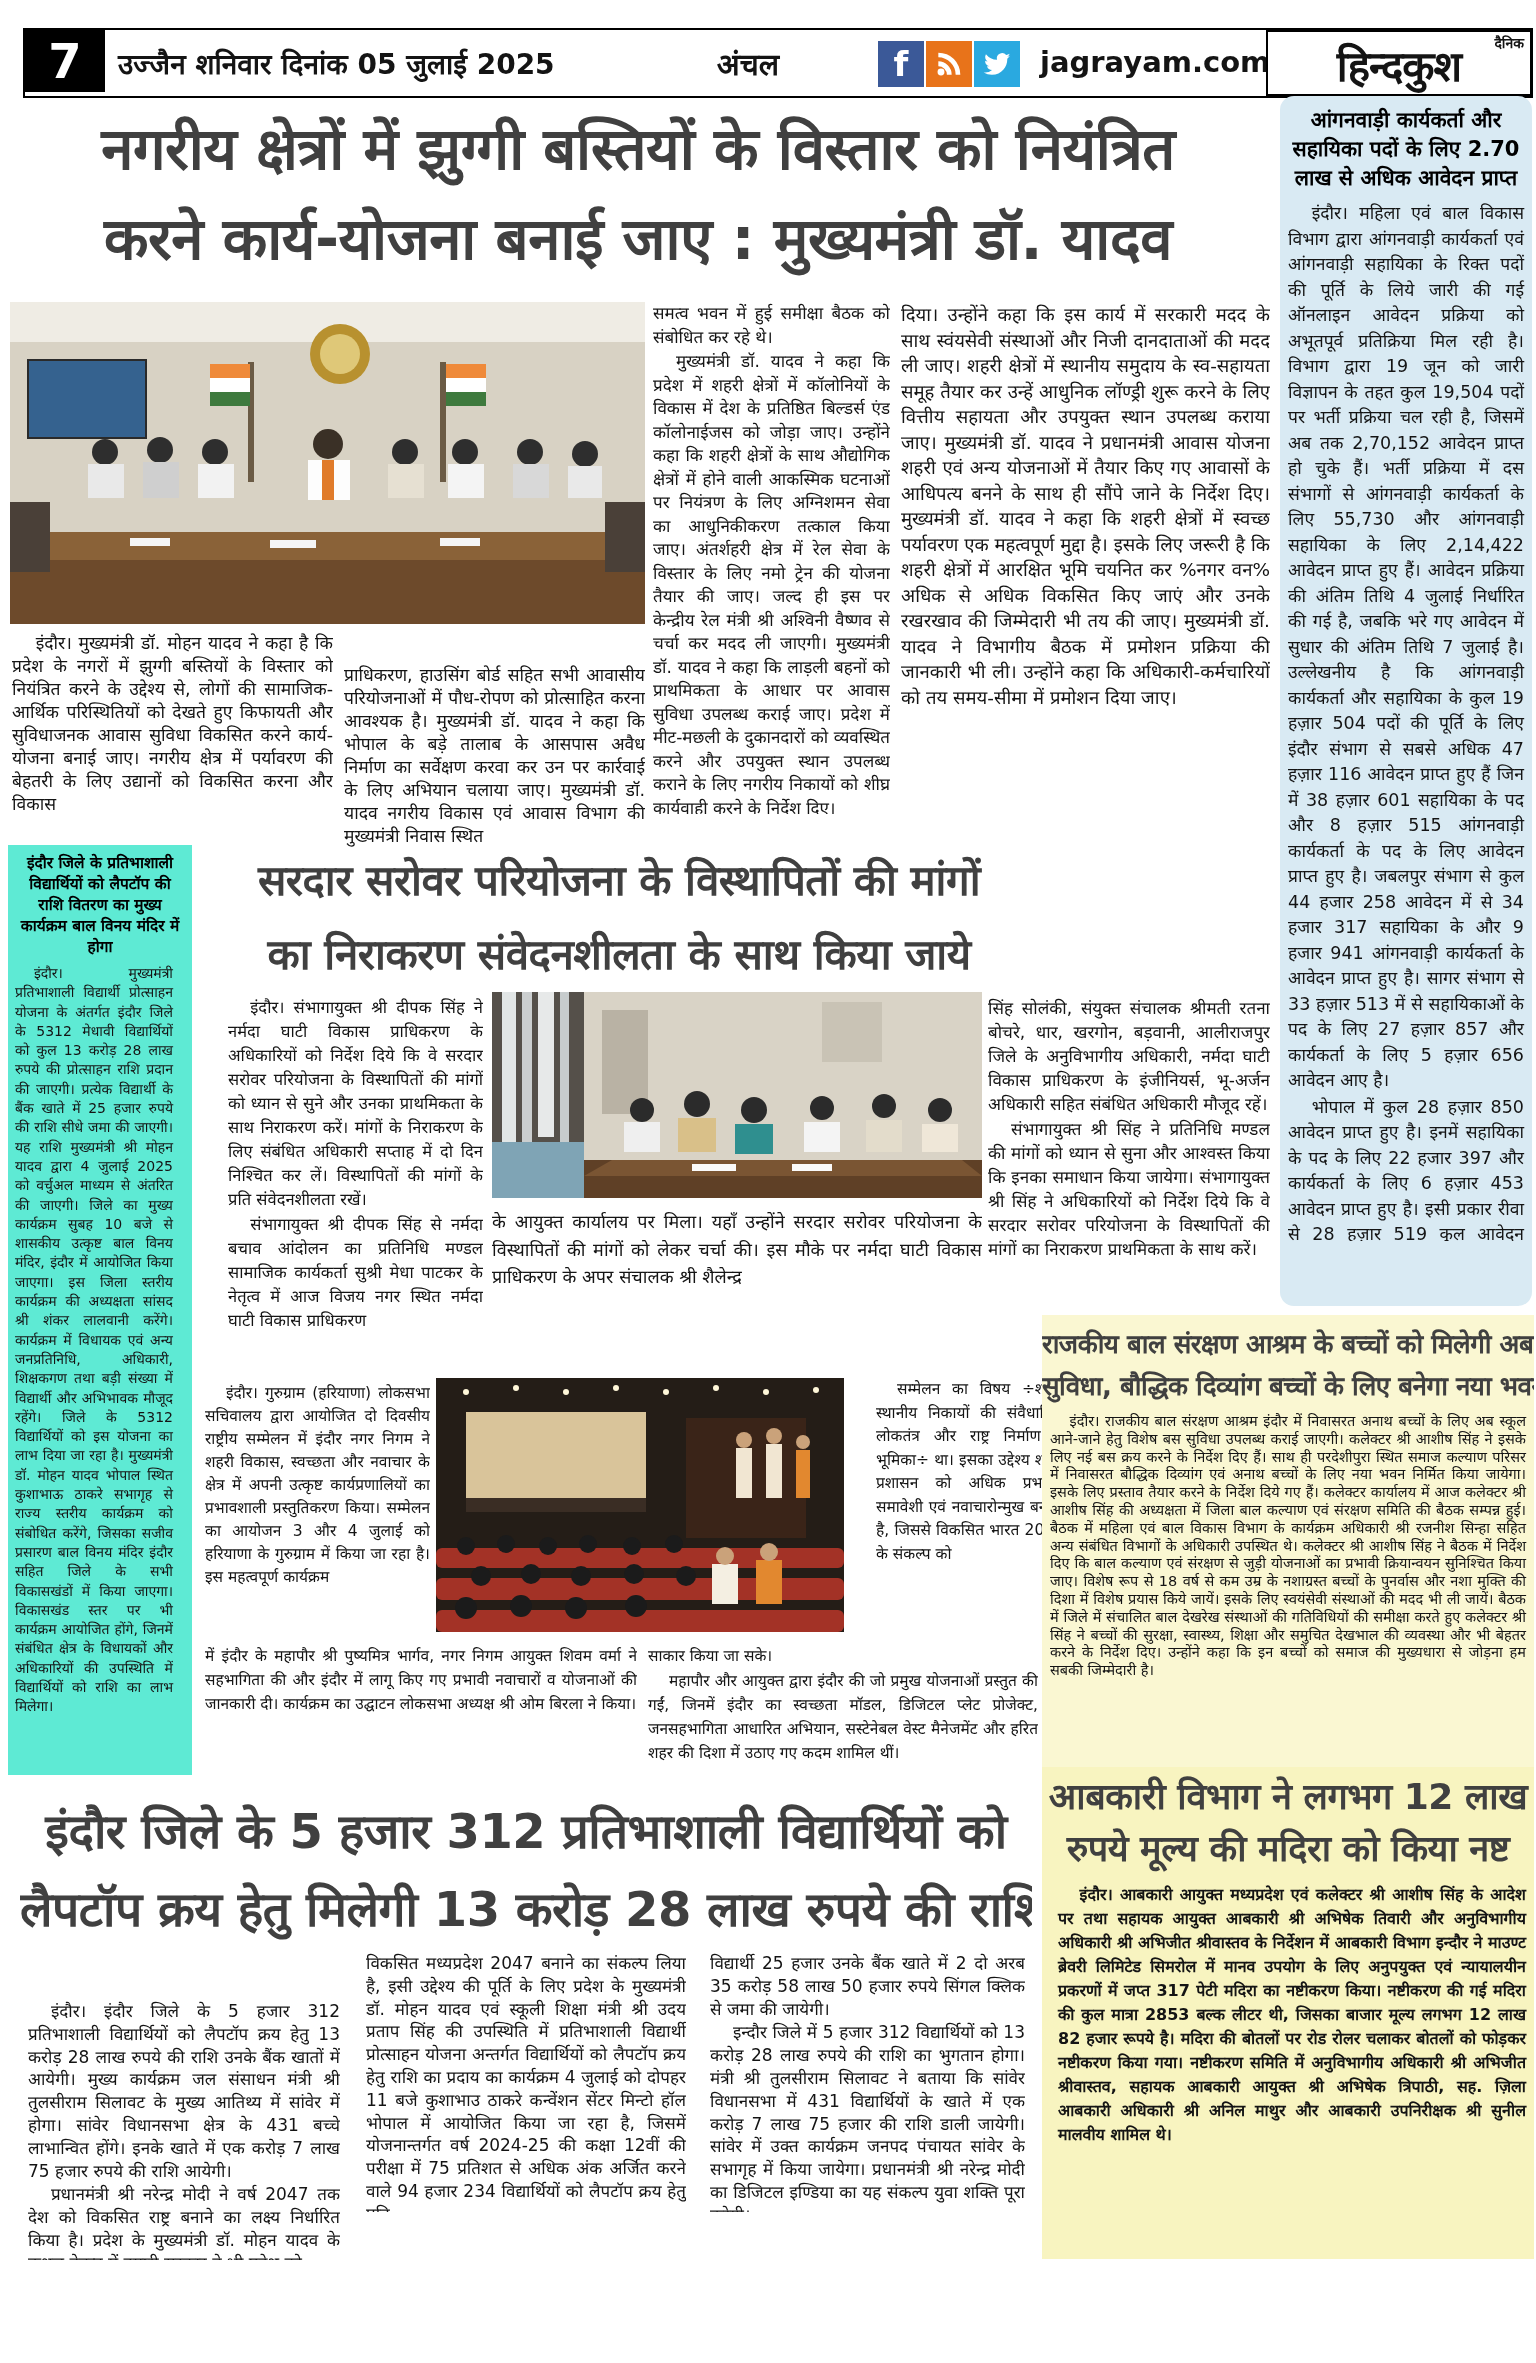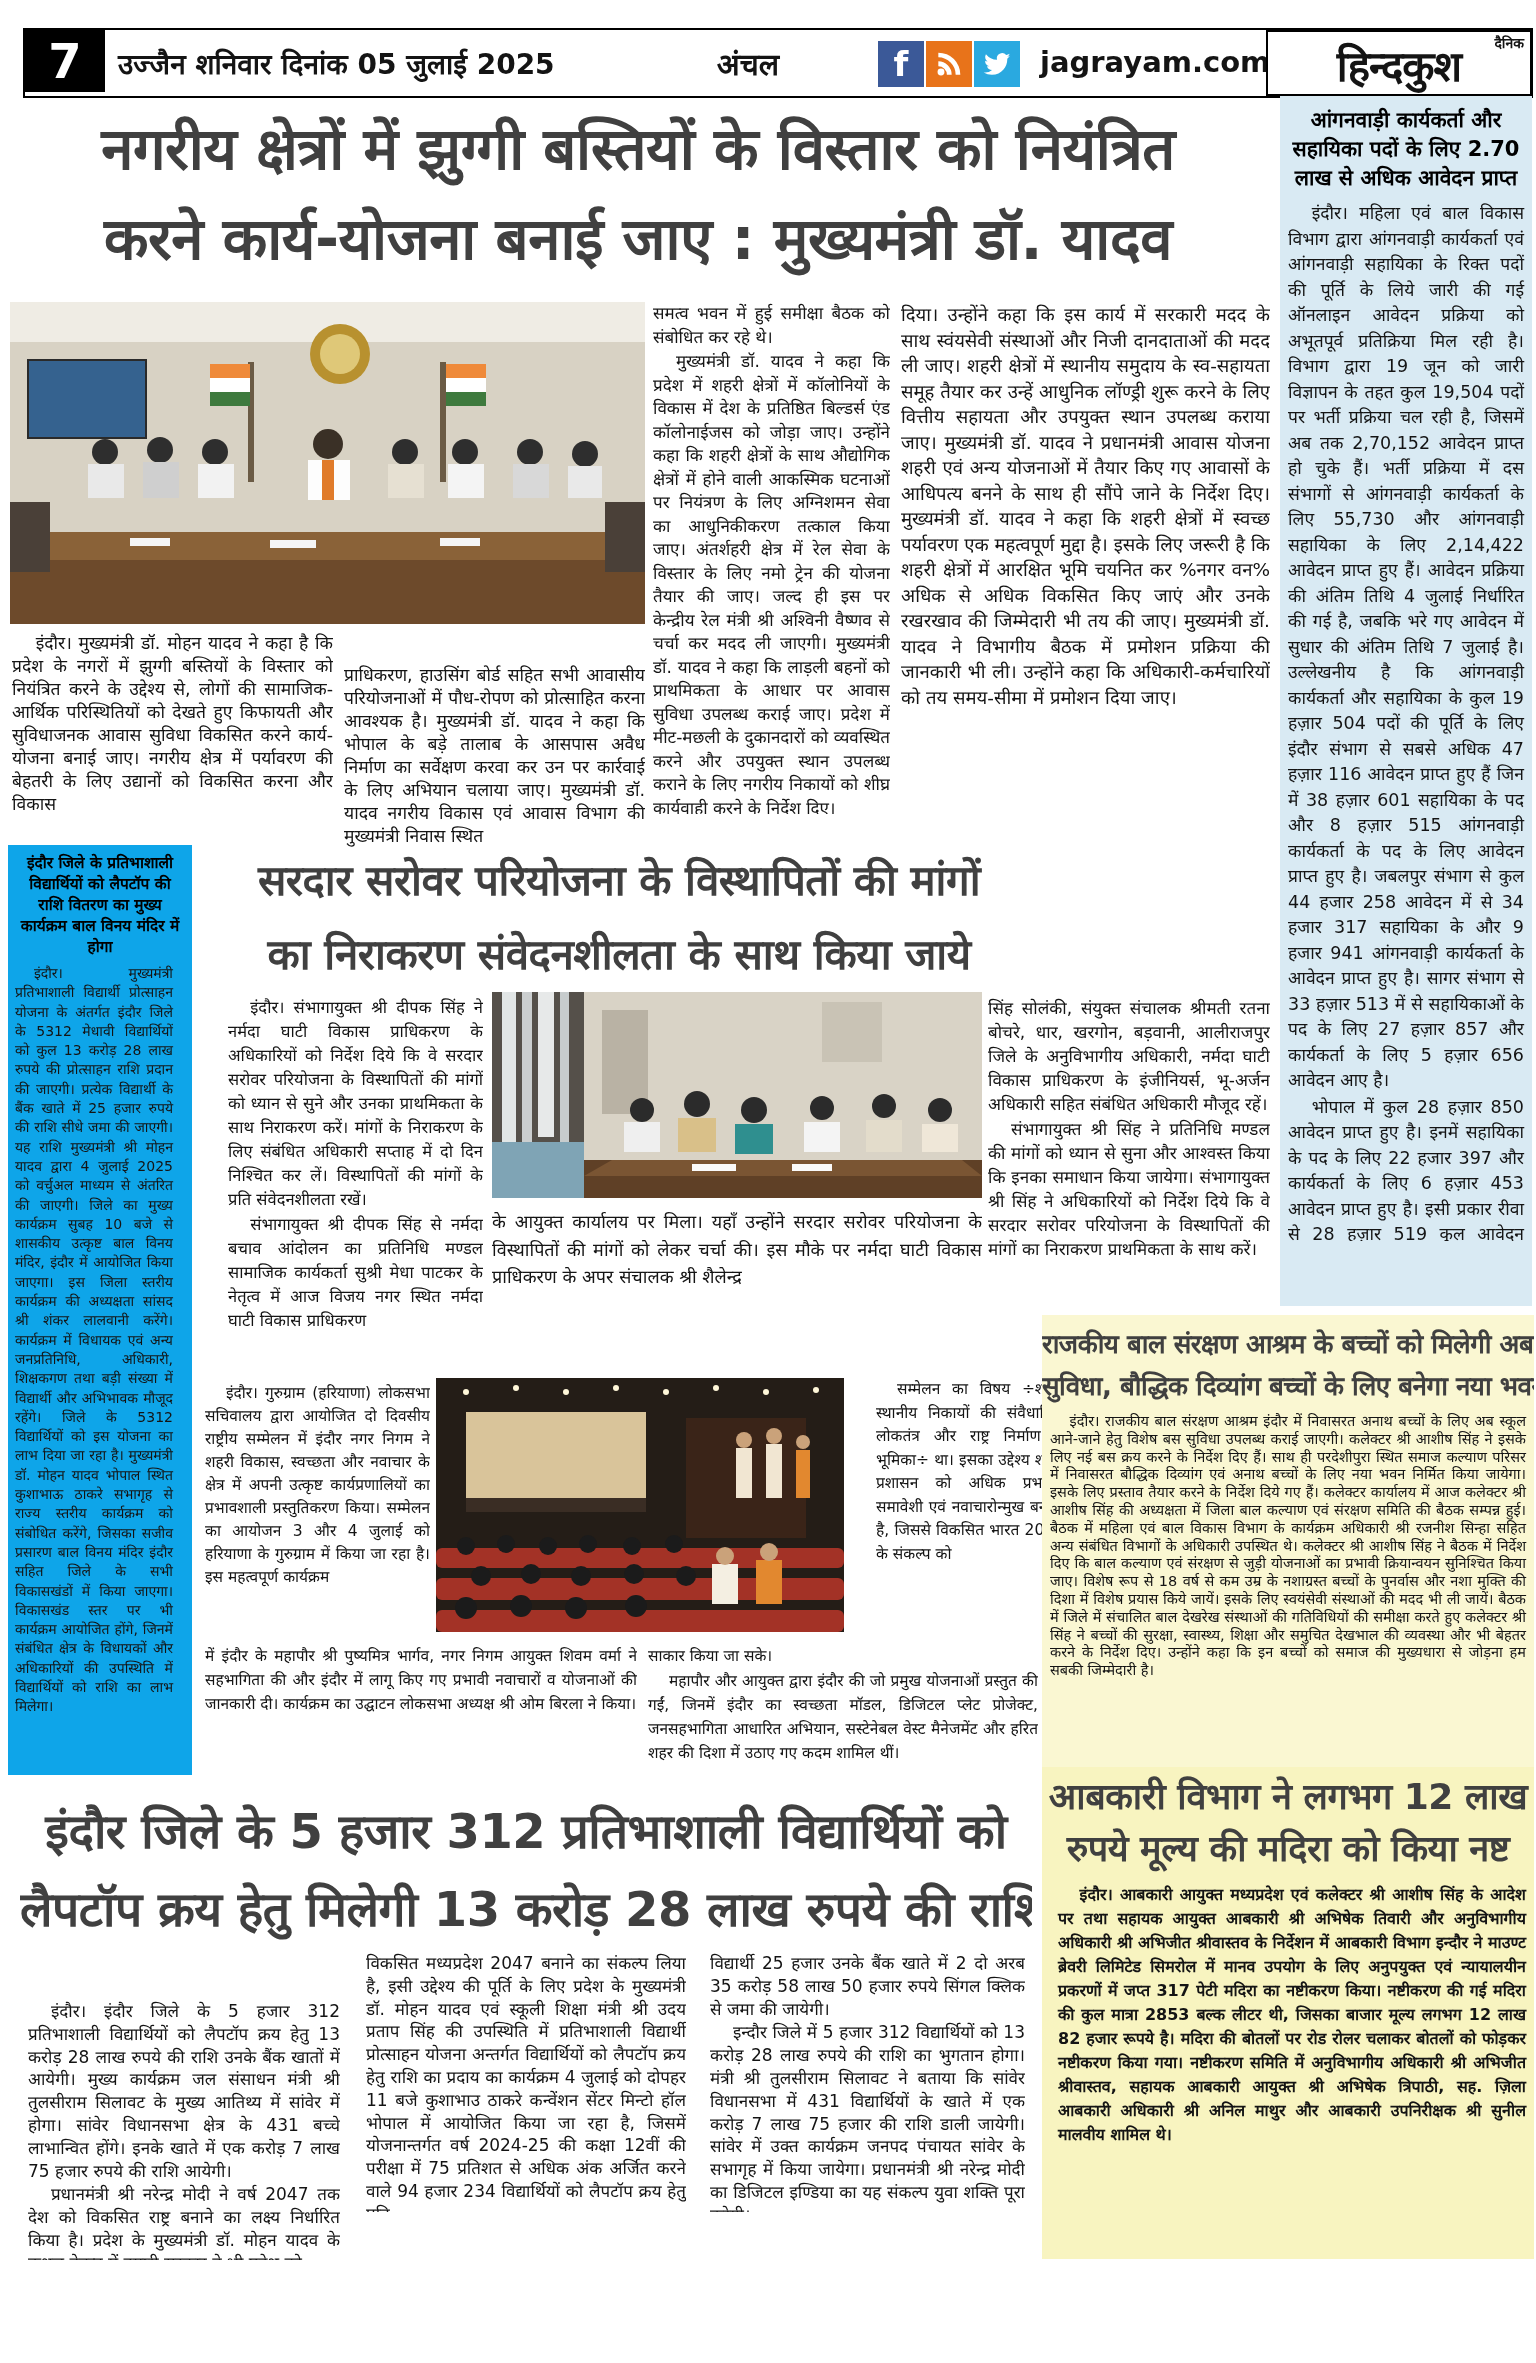--- a/index.html
+++ b/index.html
@@ -113,29 +113,29 @@
   <div class="abs col" style="left:901px;top:302px;width:369px;height:512px;font-size:18.5px;line-height:25.5px;">
     <p>दिया। उन्होंने कहा कि इस कार्य में सरकारी मदद के साथ स्वंयसेवी संस्थाओं और निजी दानदाताओं की मदद ली जाए। शहरी क्षेत्रों में स्थानीय समुदाय के स्व-सहायता समूह तैयार कर उन्हें आधुनिक लॉण्ड्री शुरू करने के लिए वित्तीय सहायता और उपयुक्त स्थान उपलब्ध कराया जाए। मुख्यमंत्री डॉ. यादव ने प्रधानमंत्री आवास योजना शहरी एवं अन्य योजनाओं में तैयार किए गए आवासों के आधिपत्य बनने के साथ ही सौंपे जाने के निर्देश दिए। मुख्यमंत्री डॉ. यादव ने कहा कि शहरी क्षेत्रों में स्वच्छ पर्यावरण एक महत्वपूर्ण मुद्दा है। इसके लिए जरूरी है कि शहरी क्षेत्रों में आरक्षित भूमि चयनित कर %नगर वन% अधिक से अधिक विकसित किए जाएं और उनके रखरखाव की जिम्मेदारी भी तय की जाए। मुख्यमंत्री डॉ. यादव ने विभागीय बैठक में प्रमोशन प्रक्रिया की जानकारी भी ली। उन्होंने कहा कि अधिकारी-कर्मचारियों को तय समय-सीमा में प्रमोशन दिया जाए।</p>
   </div>
   <div class="abs col" style="left:12px;top:632px;width:321px;height:184px;font-size:17.5px;line-height:23px;">
     <p class="ind">इंदौर। मुख्यमंत्री डॉ. मोहन यादव ने कहा है कि प्रदेश के नगरों में झुग्गी बस्तियों के विस्तार को नियंत्रित करने के उद्देश्य से, लोगों की सामाजिक-आर्थिक परिस्थितियों को देखते हुए किफायती और सुविधाजनक आवास सुविधा विकसित करने कार्य-योजना बनाई जाए। नगरीय क्षेत्र में पर्यावरण की बेहतरी के लिए उद्यानों को विकसित करना और विकास</p>
   </div>
   <div class="abs col" style="left:344px;top:632px;width:301px;height:184px;font-size:17.5px;line-height:23px;margin-top:32px;">
     <p>प्राधिकरण, हाउसिंग बोर्ड सहित सभी आवासीय परियोजनाओं में पौध-रोपण को प्रोत्साहित करना आवश्यक है। मुख्यमंत्री डॉ. यादव ने कहा कि भोपाल के बड़े तालाब के आसपास अवैध निर्माण का सर्वेक्षण करवा कर उन पर कार्रवाई के लिए अभियान चलाया जाए। मुख्यमंत्री डॉ. यादव नगरीय विकास एवं आवास विभाग की मुख्यमंत्री निवास स्थित</p>
   </div>
 
-  <div class="abs" style="left:1280px;top:96px;width:252px;height:1210px;background:#d9eaf3;">
+  <div class="abs" style="left:1280px;top:96px;width:252px;height:1210px;background:#d9eaf3;border-radius:14px;">
     <div style="padding:10px 8px 0 8px;font-size:21px;line-height:29px;font-weight:800;text-align:center;color:#000;">आंगनवाड़ी कार्यकर्ता और सहायिका पदों के लिए 2.70 लाख से अधिक आवेदन प्राप्त</div>
     <div class="col" style="padding:8px 8px 0 8px;font-size:17.5px;line-height:25.5px;height:1040px;">
       <p class="ind">इंदौर। महिला एवं बाल विकास विभाग द्वारा आंगनवाड़ी कार्यकर्ता एवं आंगनवाड़ी सहायिका के रिक्त पदों की पूर्ति के लिये जारी की गई ऑनलाइन आवेदन प्रक्रिया को अभूतपूर्व प्रतिक्रिया मिल रही है। विभाग द्वारा 19 जून को जारी विज्ञापन के तहत कुल 19,504 पदों पर भर्ती प्रक्रिया चल रही है, जिसमें अब तक 2,70,152 आवेदन प्राप्त हो चुके हैं। भर्ती प्रक्रिया में दस संभागों से आंगनवाड़ी कार्यकर्ता के लिए 55,730 और आंगनवाड़ी सहायिका के लिए 2,14,422 आवेदन प्राप्त हुए हैं। आवेदन प्रक्रिया की अंतिम तिथि 4 जुलाई निर्धारित की गई है, जबकि भरे गए आवेदन में सुधार की अंतिम तिथि 7 जुलाई है। उल्लेखनीय है कि आंगनवाड़ी कार्यकर्ता और सहायिका के कुल 19 हज़ार 504 पदों की पूर्ति के लिए इंदौर संभाग से सबसे अधिक 47 हज़ार 116 आवेदन प्राप्त हुए हैं जिन में 38 हज़ार 601 सहायिका के पद और 8 हज़ार 515 आंगनवाड़ी कार्यकर्ता के पद के लिए आवेदन प्राप्त हुए है। जबलपुर संभाग से कुल 44 हजार 258 आवेदन में से 34 हजार 317 सहायिका के और 9 हजार 941 आंगनवाड़ी कार्यकर्ता के आवेदन प्राप्त हुए है। सागर संभाग से 33 हज़ार 513 में से सहायिकाओं के पद के लिए 27 हज़ार 857 और कार्यकर्ता के लिए 5 हज़ार 656 आवेदन आए है।</p>
       <p class="ind">भोपाल में कुल 28 हज़ार 850 आवेदन प्राप्त हुए है। इनमें सहायिका के पद के लिए 22 हजार 397 और कार्यकर्ता के लिए 6 हज़ार 453 आवेदन प्राप्त हुए है। इसी प्रकार रीवा से 28 हज़ार 519 कुल आवेदन प्राप्त हुए है।</p>
     </div>
   </div>
 
-  <div class="abs" style="left:8px;top:845px;width:184px;height:930px;background:#0ea5e9;">
+  <div class="abs" style="left:8px;top:845px;width:184px;height:930px;background:#5eead4;">
     <div style="padding:8px 7px 0 7px;font-size:15.5px;line-height:21px;font-weight:800;text-align:center;color:#000;">इंदौर जिले के प्रतिभाशाली विद्यार्थियों को लैपटॉप की राशि वितरण का मुख्य कार्यक्रम बाल विनय मंदिर में होगा</div>
     <div class="col" style="padding:6px 19px 0 7px;font-size:14px;line-height:19.3px;height:860px;">
       <p class="ind">इंदौर। मुख्यमंत्री प्रतिभाशाली विद्यार्थी प्रोत्साहन योजना के अंतर्गत इंदौर जिले के 5312 मेधावी विद्यार्थियों को कुल 13 करोड़ 28 लाख रुपये की प्रोत्साहन राशि प्रदान की जाएगी। प्रत्येक विद्यार्थी के बैंक खाते में 25 हजार रुपये की राशि सीधे जमा की जाएगी। यह राशि मुख्यमंत्री श्री मोहन यादव द्वारा 4 जुलाई 2025 को वर्चुअल माध्यम से अंतरित की जाएगी। जिले का मुख्य कार्यक्रम सुबह 10 बजे से शासकीय उत्कृष्ट बाल विनय मंदिर, इंदौर में आयोजित किया जाएगा। इस जिला स्तरीय कार्यक्रम की अध्यक्षता सांसद श्री शंकर लालवानी करेंगे। कार्यक्रम में विधायक एवं अन्य जनप्रतिनिधि, अधिकारी, शिक्षकगण तथा बड़ी संख्या में विद्यार्थी और अभिभावक मौजूद रहेंगे। जिले के 5312 विद्यार्थियों को इस योजना का लाभ दिया जा रहा है। मुख्यमंत्री डॉ. मोहन यादव भोपाल स्थित कुशाभाऊ ठाकरे सभागृह से राज्य स्तरीय कार्यक्रम को संबोधित करेंगे, जिसका सजीव प्रसारण बाल विनय मंदिर इंदौर सहित जिले के सभी विकासखंडों में किया जाएगा। विकासखंड स्तर पर भी कार्यक्रम आयोजित होंगे, जिनमें संबंधित क्षेत्र के विधायकों और अधिकारियों की उपस्थिति में विद्यार्थियों को राशि का लाभ मिलेगा।</p>
     </div>
   </div>
 
   <div class="abs hl" style="left:200px;top:846px;width:838px;font-size:42px;line-height:70px;">सरदार सरोवर परियोजना के विस्थापितों की मांगों</div>
   <div class="abs hl" style="left:200px;top:920px;width:838px;font-size:42px;line-height:70px;">का निराकरण संवेदनशीलता के साथ किया जाये</div>
 
   <div class="abs col" style="left:228px;top:996px;width:255px;height:338px;font-size:16.5px;line-height:24px;">

